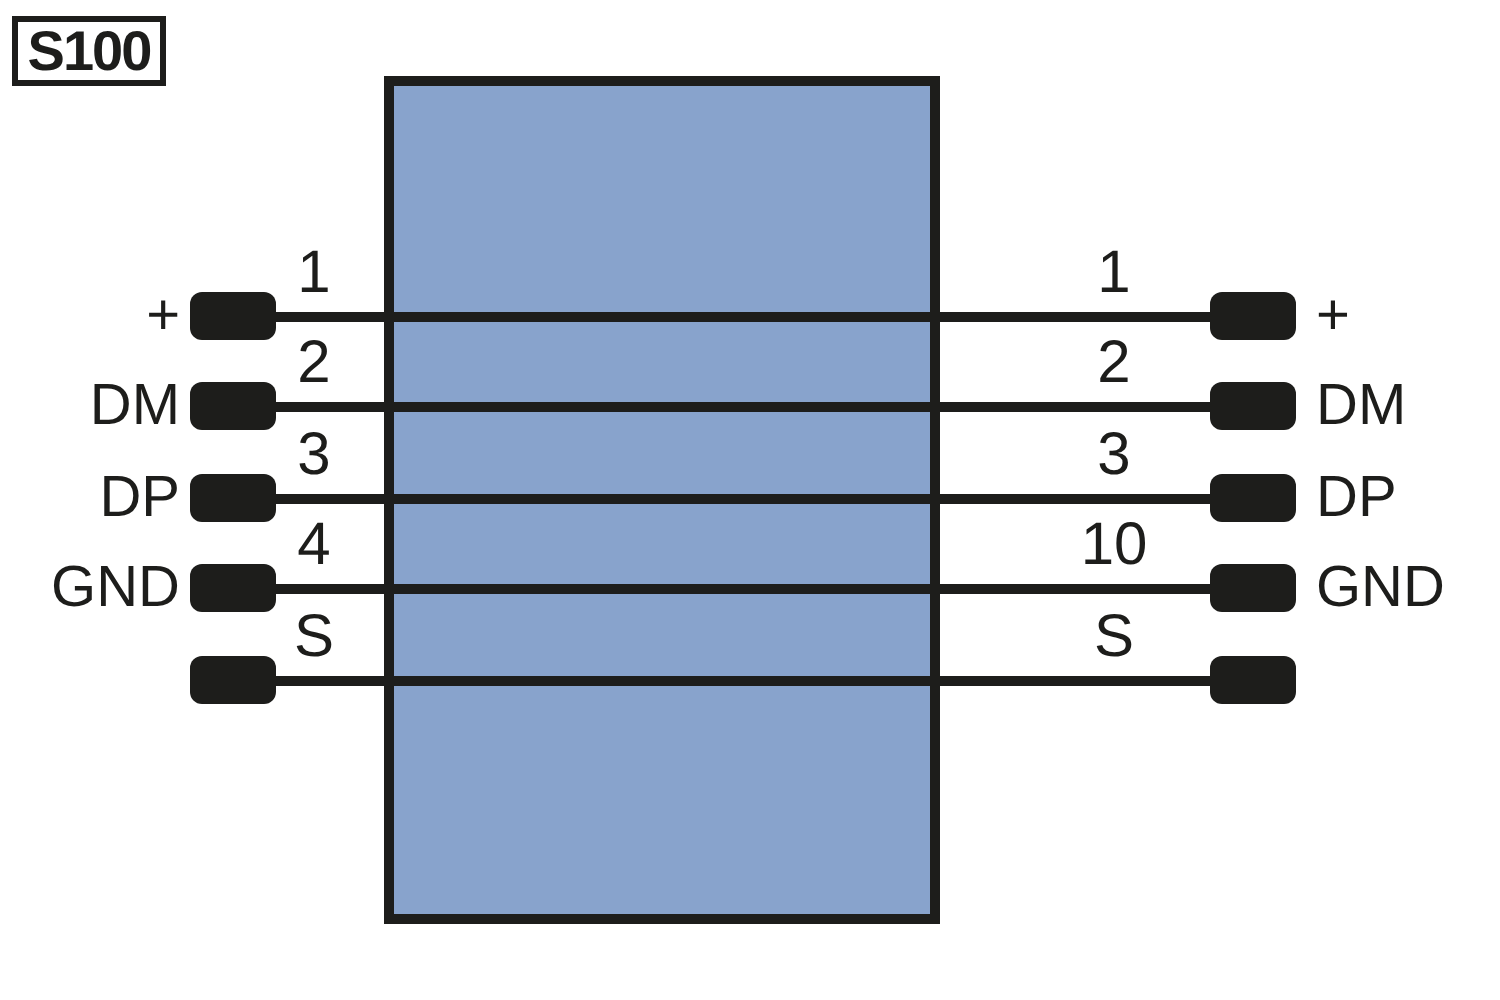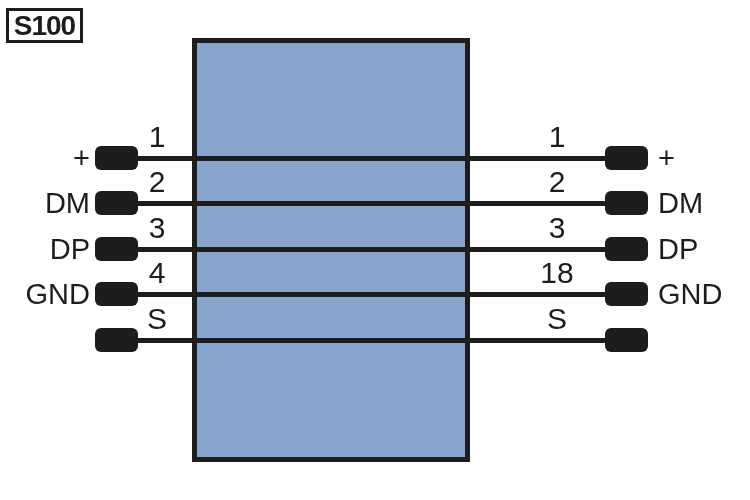--- a/index.html
+++ b/index.html
@@ -98,21 +98,21 @@
 
   <div class="pin-num left" style="top:118px">1</div>
   <div class="pin-num left" style="top:163px">2</div>
   <div class="pin-num left" style="top:209px">3</div>
   <div class="pin-num left" style="top:254px">4</div>
   <div class="pin-num left" style="top:300px">S</div>
 
   <div class="pin-num right" style="top:118px">1</div>
   <div class="pin-num right" style="top:163px">2</div>
   <div class="pin-num right" style="top:209px">3</div>
-  <div class="pin-num right" style="top:254px">18</div>
+  <div class="pin-num right" style="top:254px">10</div>
   <div class="pin-num right" style="top:300px">S</div>
 
   <div class="func-label left" style="top:140px">+</div>
   <div class="func-label left" style="top:185px">DM</div>
   <div class="func-label left" style="top:231px">DP</div>
   <div class="func-label left" style="top:276px">GND</div>
 
   <div class="func-label right" style="top:140px">+</div>
   <div class="func-label right" style="top:185px">DM</div>
   <div class="func-label right" style="top:231px">DP</div>

